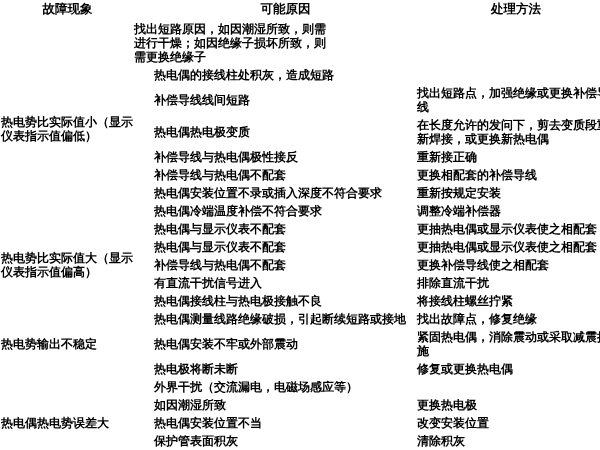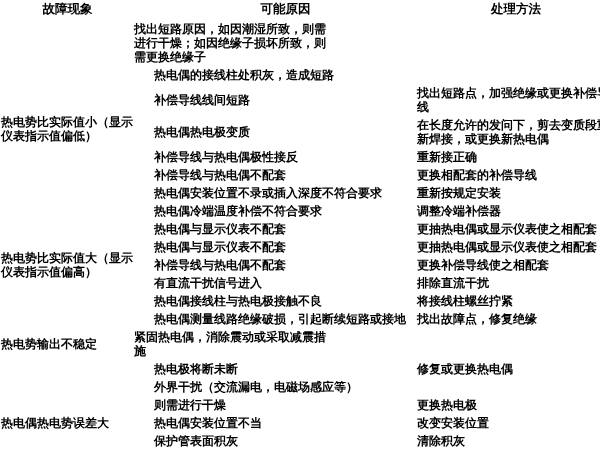--- a/index.html
+++ b/index.html
@@ -138,39 +138,40 @@
     <div class="c2 cause">热电偶接线柱与热电极接触不良</div>
     <div class="c3 treat">将接线柱螺丝拧紧</div>
   </div>
 
   <div class="row">
     <div class="c2 cause">热电偶测量线路绝缘破损，引起断续短路或接地</div>
     <div class="c3 treat">找出故障点，修复绝缘</div>
   </div>
 
   <div class="row">
+    <div class="c2 cause">热电偶安装不牢或外部震动</div>
     <div class="c3 treat">紧固热电偶，消除震动或采取减震措施</div>
   </div>
 
   <div class="row">
     <div class="c2 cause">热电极将断未断</div>
     <div class="c3 treat">修复或更换热电偶</div>
   </div>
 
   <div class="row">
     <div class="c2 cause">外界干扰（交流漏电，电磁场感应等）</div>
   </div>
 </div>
   </div>
 
   <div class="group">
     <div class="c1 fault">热电偶热电势误差大</div>
     <div class="rows">
   <div class="row">
-    <div class="c2 cause">则需进行干燥</div>
+    <div class="c2 cause">如因潮湿所致</div>
     <div class="c3 treat">更换热电极</div>
   </div>
 
   <div class="row">
     <div class="c2 cause">热电偶安装位置不当</div>
     <div class="c3 treat">改变安装位置</div>
   </div>
 
   <div class="row">
     <div class="c2 cause">保护管表面积灰</div>

